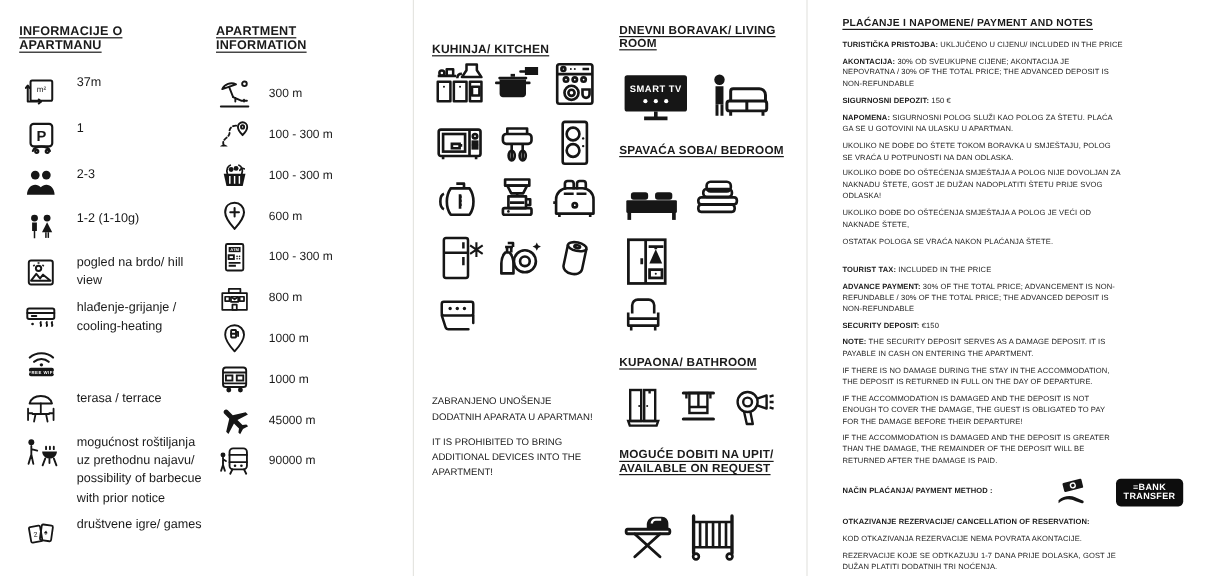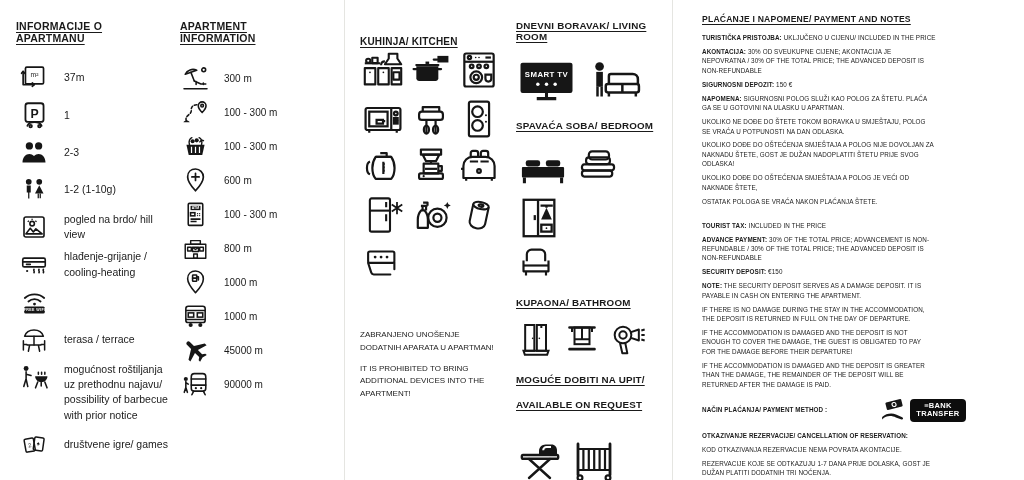--- a/index.html
+++ b/index.html
@@ -4,21 +4,21 @@
 <style>
   html,body{margin:0;padding:0}
   body{width:1024px;height:480px;background:#ffffff;position:relative;overflow:hidden;
        font-family:"Liberation Sans",sans-serif;color:#1a1a1a;-webkit-font-smoothing:antialiased}
   .fold{position:absolute;top:0;bottom:0;width:1px;background:#e5e5e1}
   .col{position:absolute}
   .ptitle{font-weight:bold;text-decoration:underline;text-underline-offset:2px;margin:0;letter-spacing:.2px}
   
   #col-apartman{left:16px;top:20px;width:152px}
   #col-apartman .ptitle{font-size:10.5px;margin-bottom:18px}
-  .c1row{display:flex;align-items:center;gap:12px;margin-bottom:7px;min-height:30px}
+  .c1row{display:flex;gap:12px;margin-bottom:7px;min-height:30px}
   .c1row .lbl{font-size:10.5px;line-height:1.45}
   .icbox{flex:0 0 36px;display:flex;justify-content:center}
   
   #col-distance{left:180px;top:20px;width:140px}
   #col-distance .ptitle{font-size:10.5px;margin-bottom:20px}
   .c2row{display:flex;align-items:center;gap:14px;margin-bottom:5px;min-height:28px}
   .c2row .lbl{font-size:10px}
   .icbox2{flex:0 0 30px;display:flex;justify-content:center}
   
   #col-kitchen{left:360px;top:36px;width:142px}
@@ -32,21 +32,21 @@
   .sect{margin-bottom:14px}
   .irow{display:flex;align-items:flex-end;gap:6px;flex-wrap:wrap}
   
   #col-pay{left:702px;top:14px;width:234px}
   #col-pay .ptitle{font-size:8.6px;margin-bottom:9px}
   .note{font-size:6.3px;line-height:1.5;margin:0 0 4.5px 0;letter-spacing:.1px}
   .note b{font-weight:bold}
   .gap{height:10px}
   .payrow{display:flex;align-items:center;margin:6px 0 6px 0;gap:8px}
   .payrow .note{margin:0;flex:0 0 auto}
-  .payicons{display:flex;align-items:center;gap:1px;margin-left:44px}
+  .payicons{display:flex;align-items:center;gap:21px;margin-left:44px}
   .bank-badge{background:#0d0d0d;color:#fff;border-radius:4px;padding:3px 6px;text-align:center;
               font-weight:bold;font-size:7.5px;line-height:1.15;letter-spacing:.3px}
   svg.icon{display:block}
 </style>
 </head>
 <body>
 
 <svg width="0" height="0" style="position:absolute" aria-hidden="true">
     <defs>
 
@@ -805,21 +805,21 @@
         </svg>
       <svg class="icon" width="40" height="40">
           <use href="#i-towelrack"></use>
         </svg>
       <svg class="icon" width="40" height="40">
           <use href="#i-hairdryer"></use>
         </svg>
     </div>
   </div>
   <div class="sect">
-    <h2 class="ptitle" style="margin-bottom:14px">MOGUĆE DOBITI NA UPIT/</h2>
+    <h2 class="ptitle" style="margin-bottom:0">MOGUĆE DOBITI NA UPIT/</h2>
     <h2 class="ptitle" style="margin-bottom:27px">AVAILABLE ON REQUEST</h2>
     <div class="irow">
       <svg class="icon" width="48" height="48">
           <use href="#i-ironing"></use>
         </svg>
       <svg class="icon" width="48" height="48">
           <use href="#i-crib"></use>
         </svg>
       <svg class="icon" width="44" height="44">
           <use href="#i-highchair"></use>

